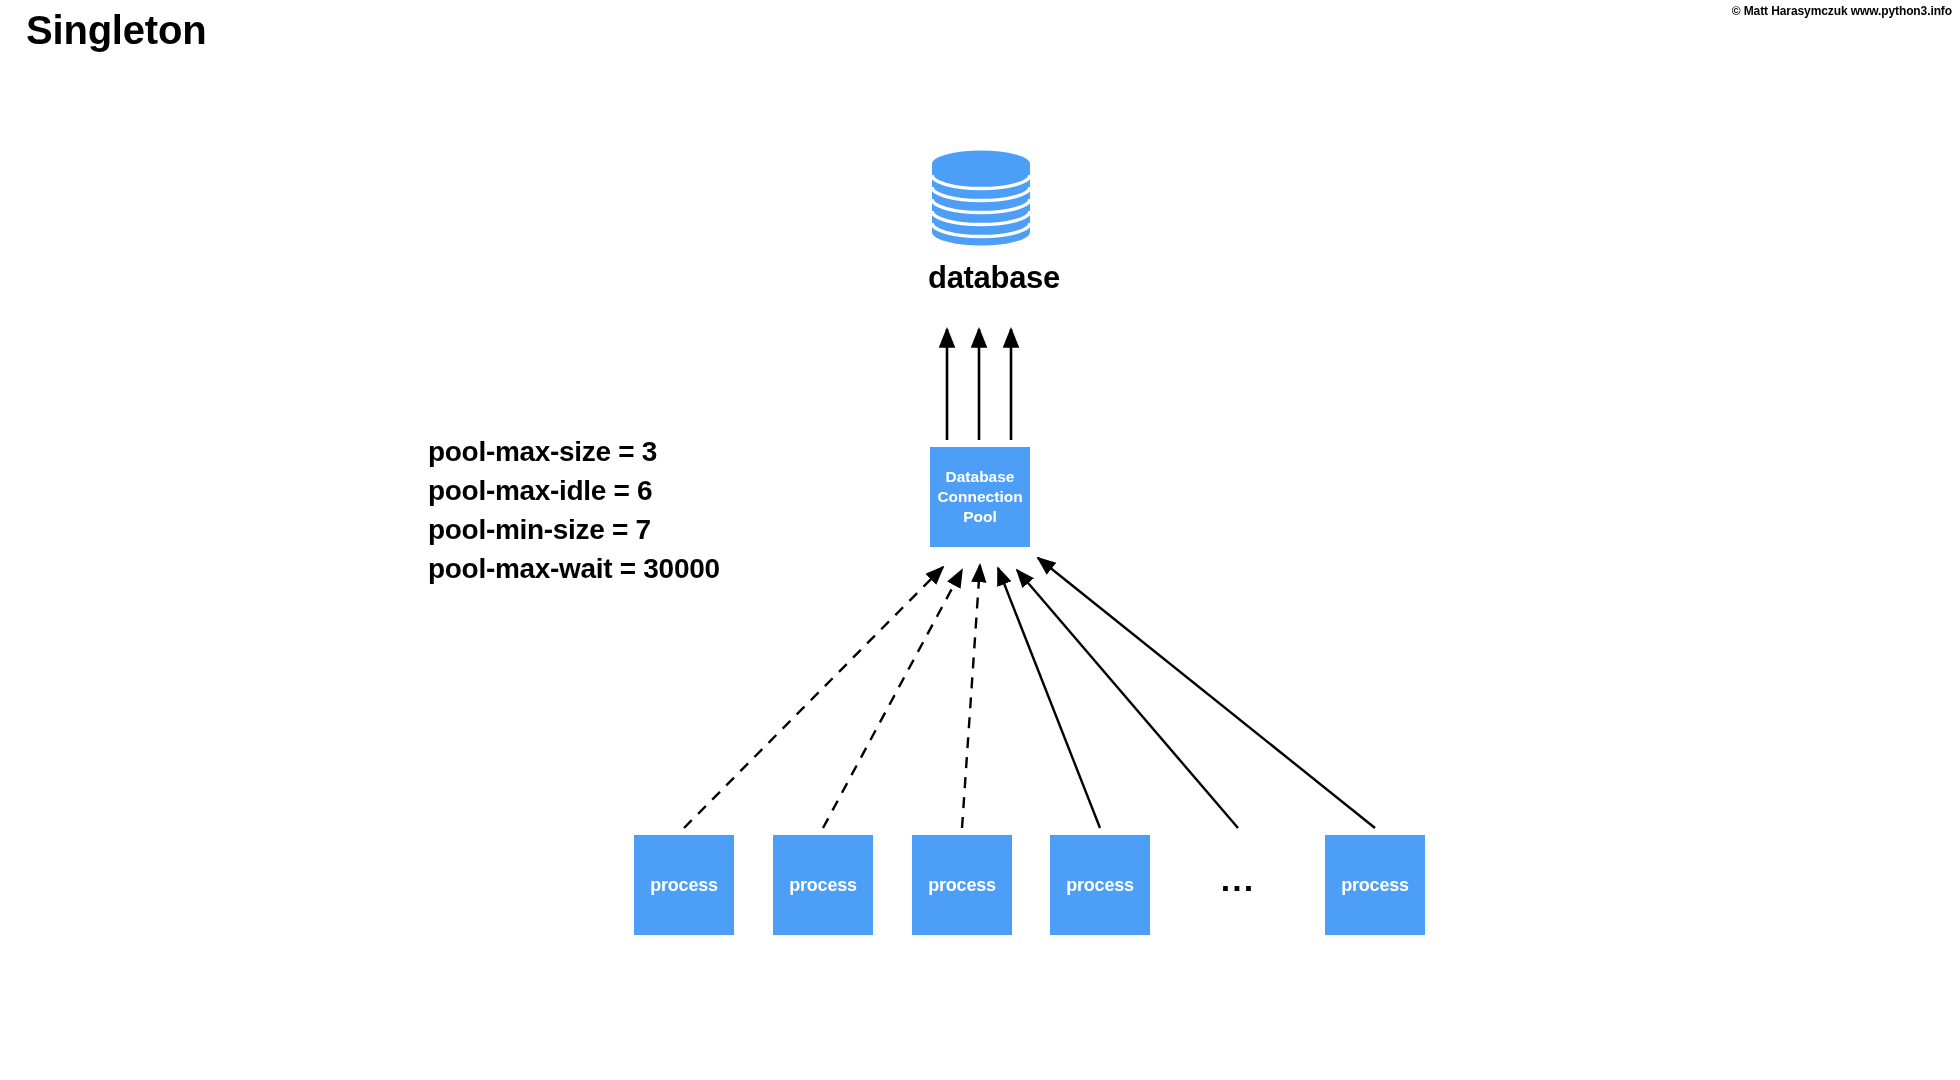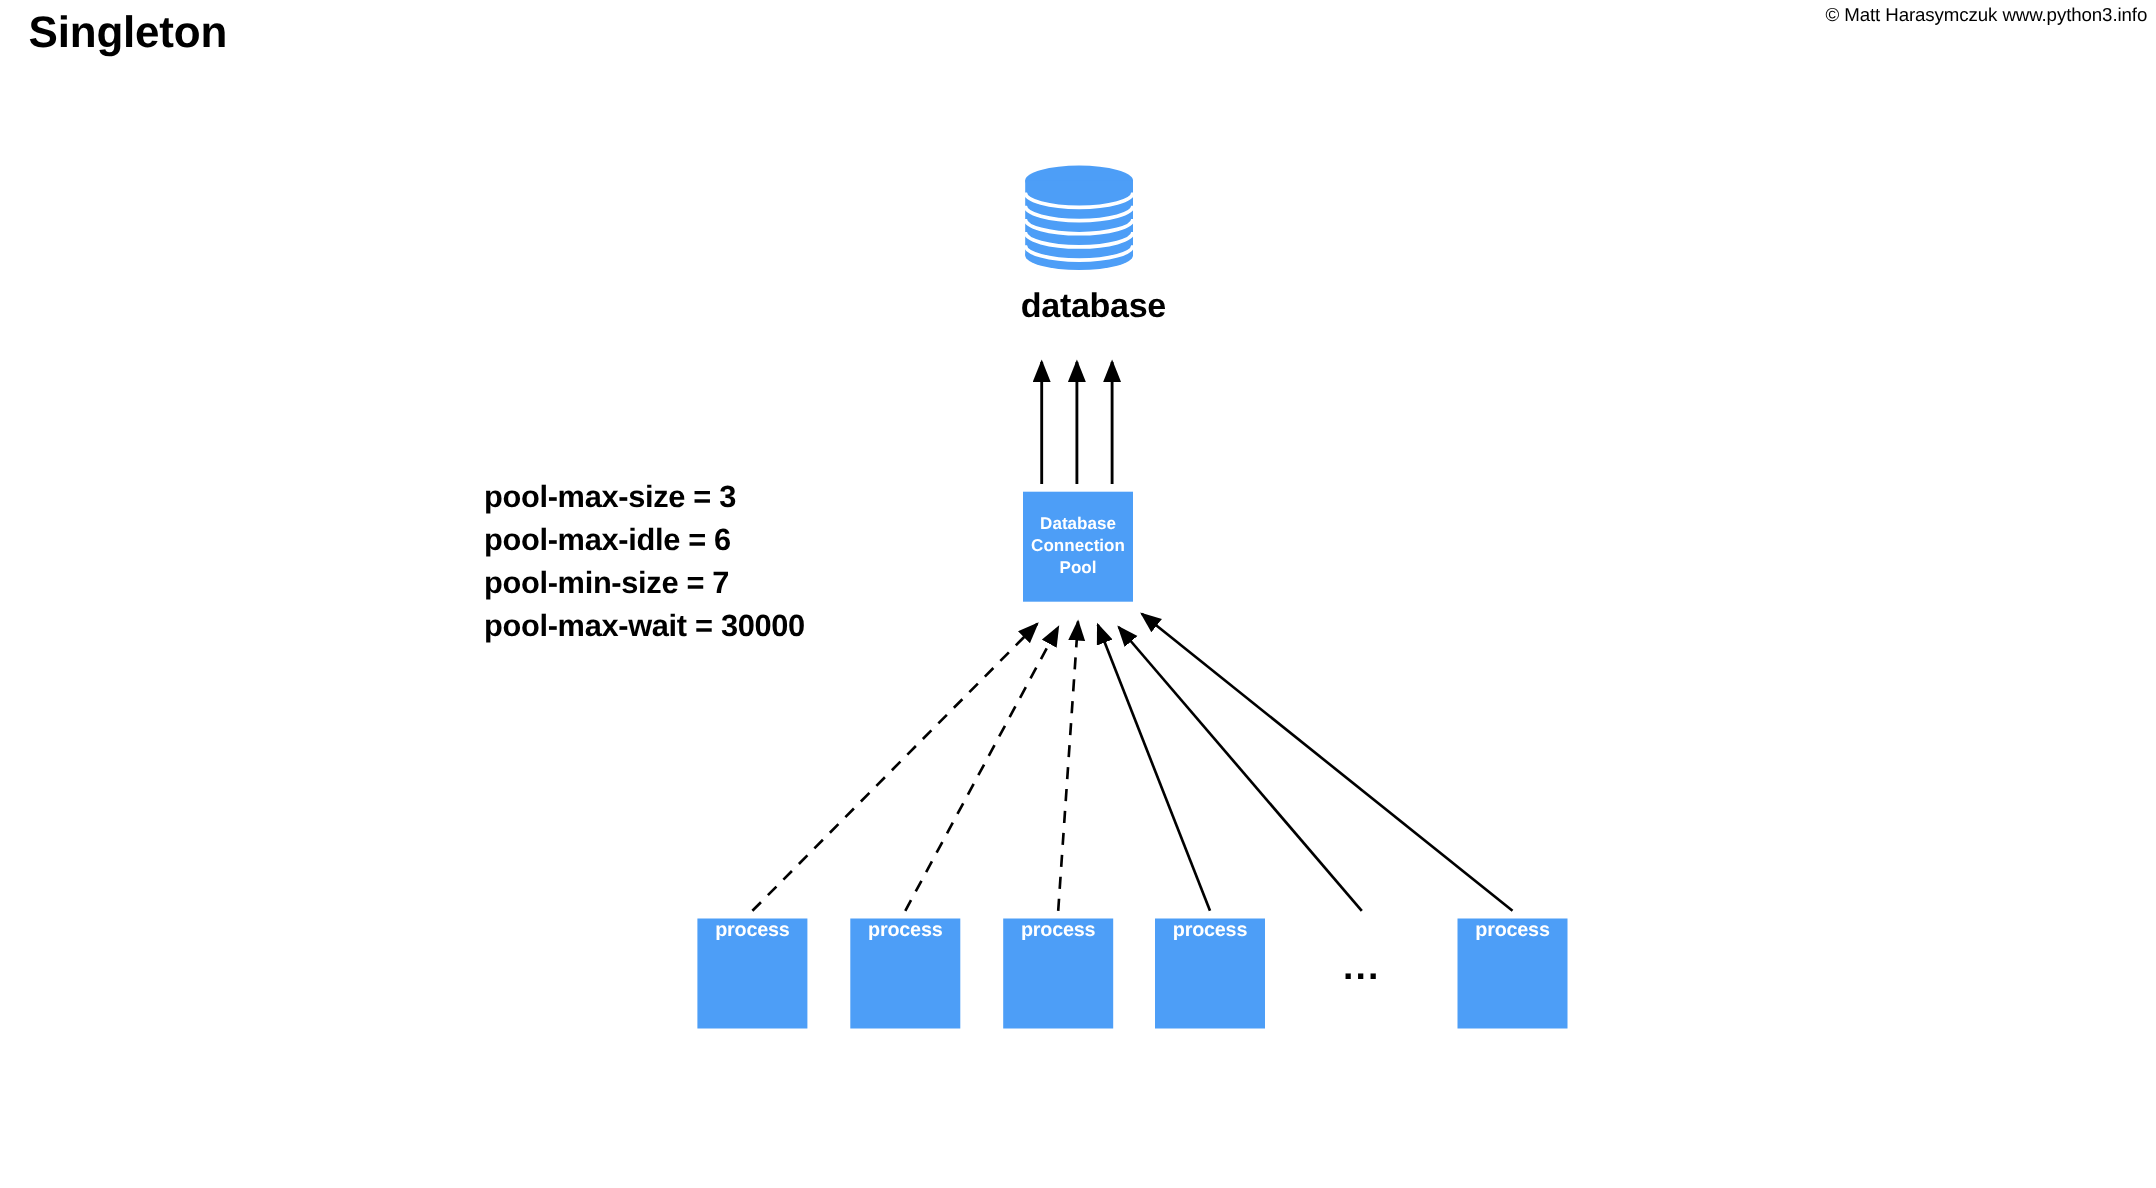--- a/index.html
+++ b/index.html
@@ -24,22 +24,22 @@
     font-size: 40px;
     font-weight: 700;
     letter-spacing: -0.2px;
     line-height: 1.2;
     white-space: nowrap;
   }
   #copyright {
     position: absolute;
     right: 8px;
     top: 4px;
-    font-size: 17px;
-    font-weight: normal;
+    font-size: 12px;
+    font-weight: bold;
     letter-spacing: -0.1px;
     white-space: nowrap;
   }
 
   
   #diagram {
     position: absolute;
     left: 0;
     top: 0;
     width: 1948px;
@@ -100,30 +100,31 @@
   #config-block {
     position: absolute;
     left: 428px;
     top: 432px;
     font-size: 28px;
     font-weight: bold;
     line-height: 39px;
     letter-spacing: -0.3px;
     white-space: nowrap;
   }
-  #config-block div { white-space: nowrap; margin-left: 12px; }
+  #config-block div { white-space: nowrap; }
 
   
   .process-box {
     position: absolute;
     top: 835px;
     width: 100px;
     height: 100px;
     background: #4d9ef7;
     display: flex;
+    align-items: center;
     justify-content: center;
   }
   .process-label {
     color: #ffffff;
     font-size: 18px;
     font-weight: bold;
     letter-spacing: -0.2px;
     white-space: nowrap;
   }
   #process-ellipsis {

